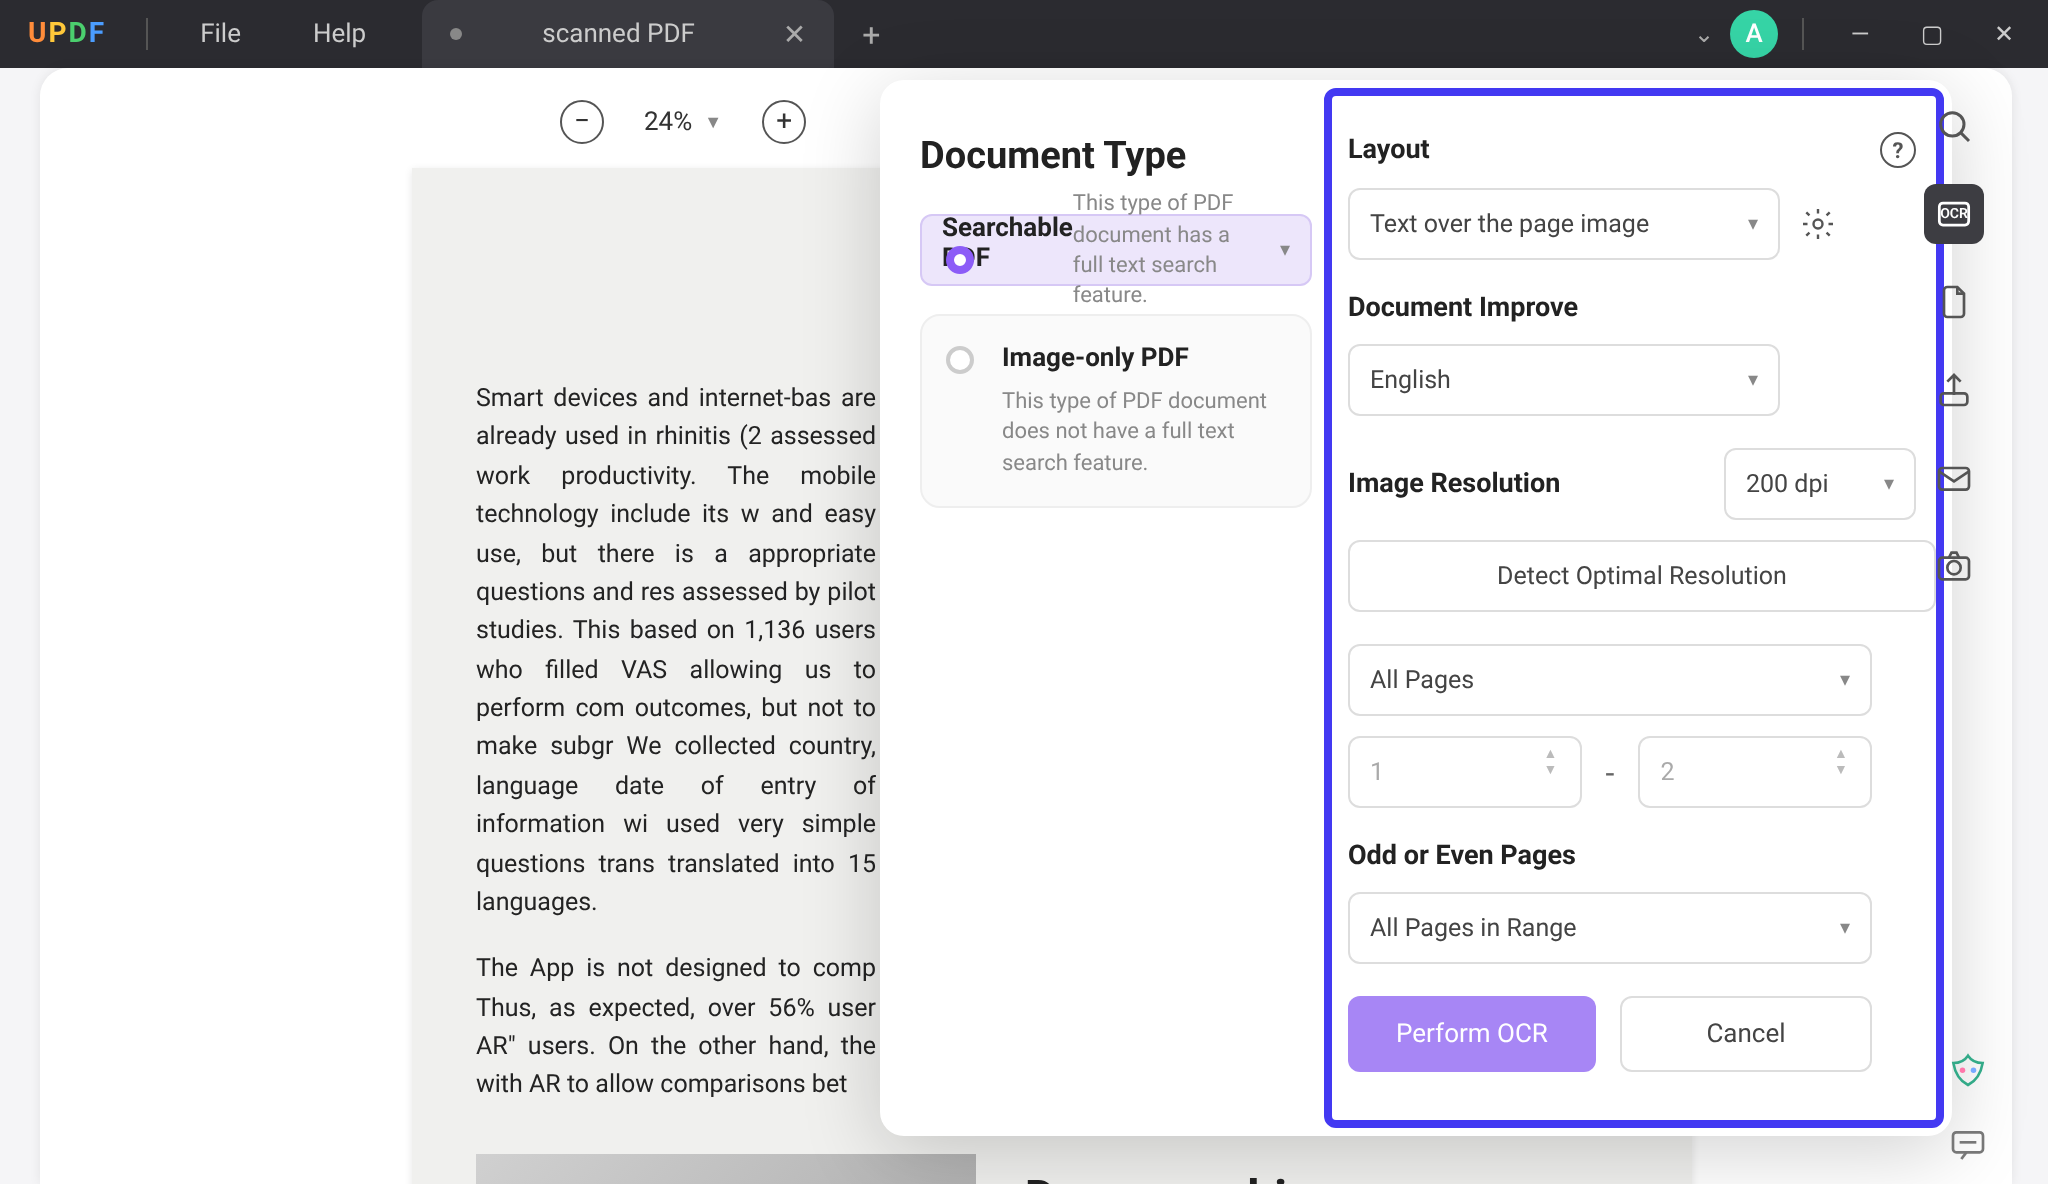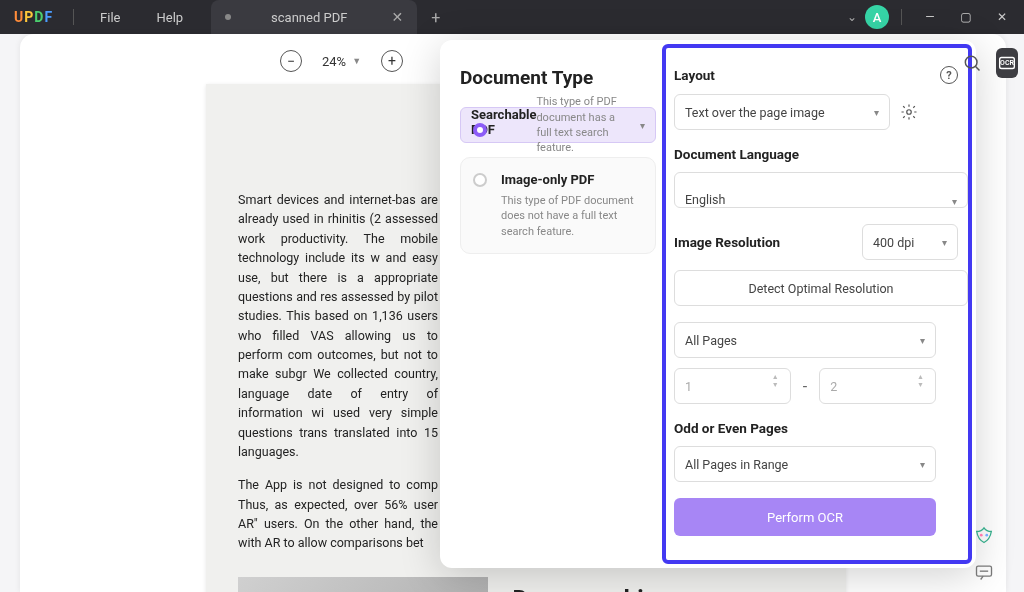--- a/index.html
+++ b/index.html
@@ -26,21 +26,21 @@
 
 
 .ltool { position:absolute; left:0; top:10px; width:50px; display:flex; flex-direction:column; align-items:center; gap:4px; }
 .ltool .ic { width:34px; height:34px; display:flex; align-items:center; justify-content:center; border-radius:8px; cursor:pointer; }
 .ltool .ic.active { background:#e0f4eb; }
 .ltool .sep { width:14px; height:1px; background:#ddd; margin:4px 0;}
 .bltool { position:absolute; left:0; bottom:10px; width:50px; display:flex; flex-direction:column; align-items:center; gap:10px;}
 .bltool .ic { width:30px; height:30px; display:flex; align-items:center; justify-content:center; cursor:pointer; color:#777;}
 
 
-.rtool { position:absolute; right:0; top:14px; width:44px; display:flex; flex-direction:row; align-items:flex-start; gap:14px;}
+.rtool { position:absolute; right:0; top:14px; width:44px; display:flex; flex-direction:column; align-items:flex-start; gap:14px;}
 .rtool .ic { width:30px; height:30px; display:flex; align-items:center; justify-content:center; cursor:pointer; color:#555; border-radius:6px;}
 .rtool .ic.active { background:#3d3d42; color:#fff; }
 .ricon-label{font-size:7px; font-weight:600;}
 .brtool { position:absolute; right:0; bottom:10px; width:44px; display:flex; flex-direction:column; align-items:center; gap:14px;}
 
 
 .zoombar { position:absolute; top:16px; left:260px; display:flex; align-items:center; gap:20px; color:#333; font-size:13px;}
 .zb-btn{ width:22px;height:22px;border:1.5px solid #555;border-radius:50%;display:flex;align-items:center;justify-content:center;cursor:pointer;font-size:14px;}
 .zb-drop{display:flex;align-items:center;gap:6px;}
 
@@ -234,32 +234,32 @@
               <svg width="18" height="18" viewBox="0 0 24 24" fill="none" stroke="#555" stroke-width="1.6">
                 <circle cx="12" cy="12" r="3"></circle>
                 <path d="M12 2v3M12 19v3M4.2 4.2l2.1 2.1M17.7 17.7l2.1 2.1M2 12h3M19 12h3M4.2 19.8l2.1-2.1M17.7 6.3l2.1-2.1"></path>
               </svg>
             </span>
         </div>
       </div>
 
       <div class="pr-row">
         <div class="lbl">
-            <span>Document Language</span>
-          </div>
-        <div class="sel" style="width:294px;align-items:flex-end;">
+            <span>Document Improve</span>
+          </div>
+        <div class="sel" style="width:216px;">
             <span>English</span>
           </div>
       </div>
 
       <div class="pr-row">
         <div class="res-row">
           <span class="lbl" style="margin:0;">Image Resolution</span>
           <div class="sel">
-              <span>400 dpi</span>
+              <span>200 dpi</span>
             </div>
         </div>
         <div style="height:10px"></div>
         <div class="btn-outline" style="width:294px;">Detect Optimal Resolution</div>
       </div>
 
       <div class="pr-row">
         <div class="sel" style="width:262px;">
             <span>All Pages</span>
           </div>
@@ -287,20 +287,21 @@
         <div class="lbl">
             <span>Odd or Even Pages</span>
           </div>
         <div class="sel" style="width:262px;">
             <span>All Pages in Range</span>
           </div>
       </div>
 
       <div class="btns" style="width:262px;">
         <button class="btn-prim">Perform OCR</button>
+        <button class="btn-sec">Cancel</button>
       </div>
     </div>
   </div>
 
   <div class="rtool">
     <div class="ic">
         <svg width="20" height="20" viewBox="0 0 24 24" fill="none" stroke="#555" stroke-width="1.8">
           <circle cx="11" cy="11" r="7"></circle>
           <path d="M21 21l-5-5"></path>
         </svg>

